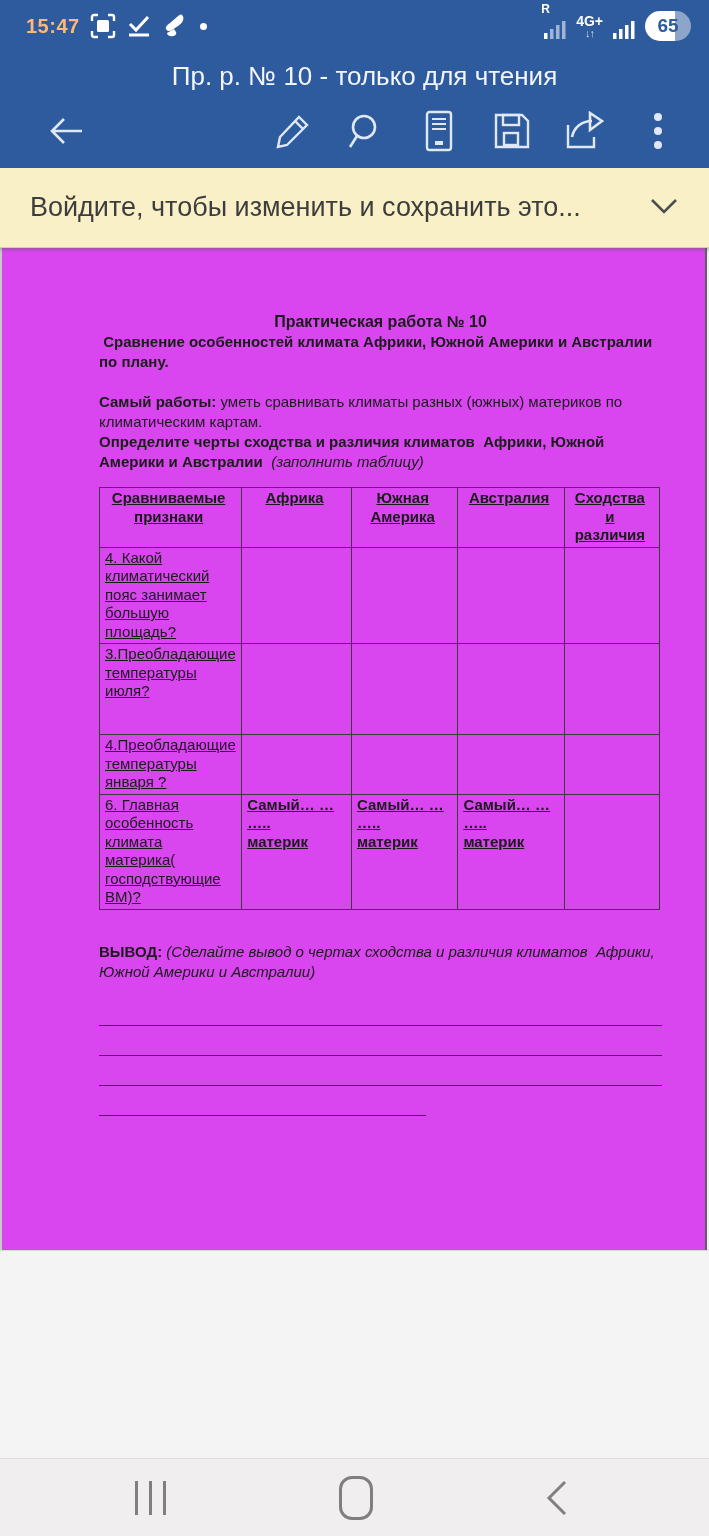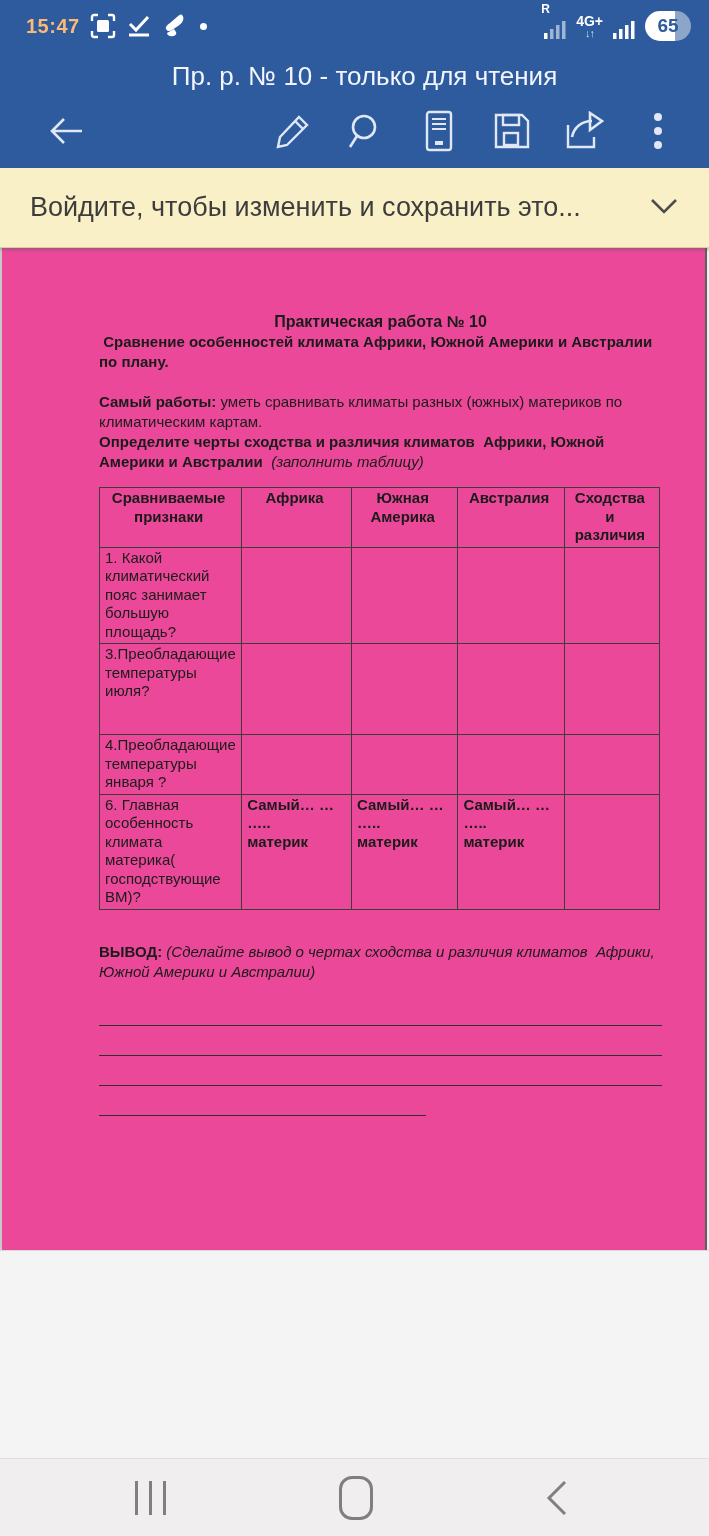--- a/index.html
+++ b/index.html
@@ -47,39 +47,39 @@
     padding:4px 30px; justify-content:space-between;
     border-bottom:1px solid #d9cfa6;
     box-shadow:0 2px 3px rgba(90,90,90,0.45);
     position:relative; z-index:2;
   }
   .signin-banner .msg { font-size:27px; color:#3d3d3d; }
 
   
   .doc-viewport { height:1002px; background:#efefef; position:relative; z-index:1; }
   .page {
-    height:100%; background:#ec4899; margin-right:2px;
+    height:100%; background:#d946ef; margin-right:2px;
     border-right:2px solid #5f5f5f; border-left:2px solid #c9c9c9;
     padding:64px 0 0 0; overflow:hidden; position:relative;
   }
   .doc-body { width:563px; margin-left:97px; color:#1b1b1b; }
   .doc-title { text-align:center; font-size:16px; font-weight:bold; line-height:20px; }
   .doc-sub { font-size:15px; font-weight:bold; line-height:20px; white-space:pre-wrap; }
   .doc-par { font-size:15px; line-height:20px; margin-top:20px; white-space:pre-wrap; }
   .doc-par.tight { margin-top:0; }
   .doc-par b { font-weight:bold; }
   .doc-par i { font-style:italic; }
 
   
   table.cmp {
     border-collapse:collapse; width:561px; margin-top:15px;
     font-size:15px; line-height:18.5px; table-layout:fixed;
   }
   table.cmp th, table.cmp td {
-    border:1.5px solid #3c3c3c; vertical-align:top; padding:1px 9px 2px 5px;
+    border:1.5px solid #3c3c3c; vertical-align:top; padding:1px 9px 2px 5px;text-decoration:underline;
   }
   table.cmp th { font-weight:bold; text-align:center; vertical-align:top; }
   thead tr { height:46px; }
   tbody tr:nth-child(1) { height:91px; }
   tbody tr:nth-child(2) { height:91px; }
   tbody tr:nth-child(3) { height:56px; }
   tbody tr:nth-child(4) { height:56px; }
   tbody tr:nth-child(5) { height:74px; }
   tbody tr:nth-child(6) { height:96px; }
   td.fill { font-weight:bold; }
@@ -241,21 +241,21 @@
           <tr>
             <th>Сравниваемые признаки</th>
             <th>Африка</th>
             <th>Южная Америка</th>
             <th>Австралия</th>
             <th>Сходства и различия</th>
           </tr>
         </thead>
         <tbody>
           <tr>
-            <td>1. Какой климатический пояс занимает большую площадь?</td>
+            <td>4. Какой климатический пояс занимает большую площадь?</td>
             <td></td>
               <td></td>
               <td></td>
               <td></td>
           </tr>
           <tr>
             <td>3.Преобладающие температуры июля?</td>
             <td></td>
               <td></td>
               <td></td>

